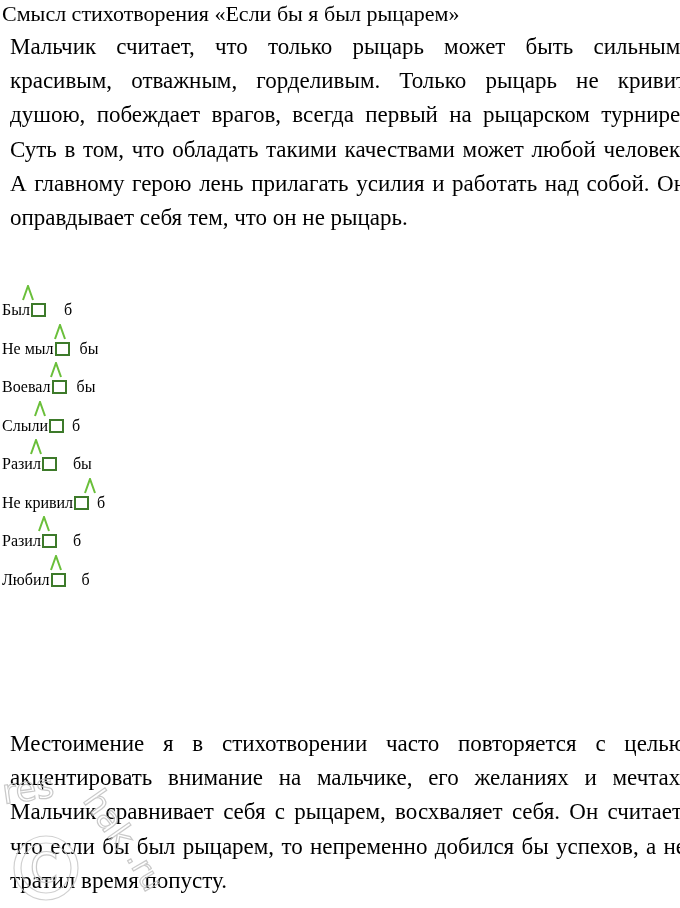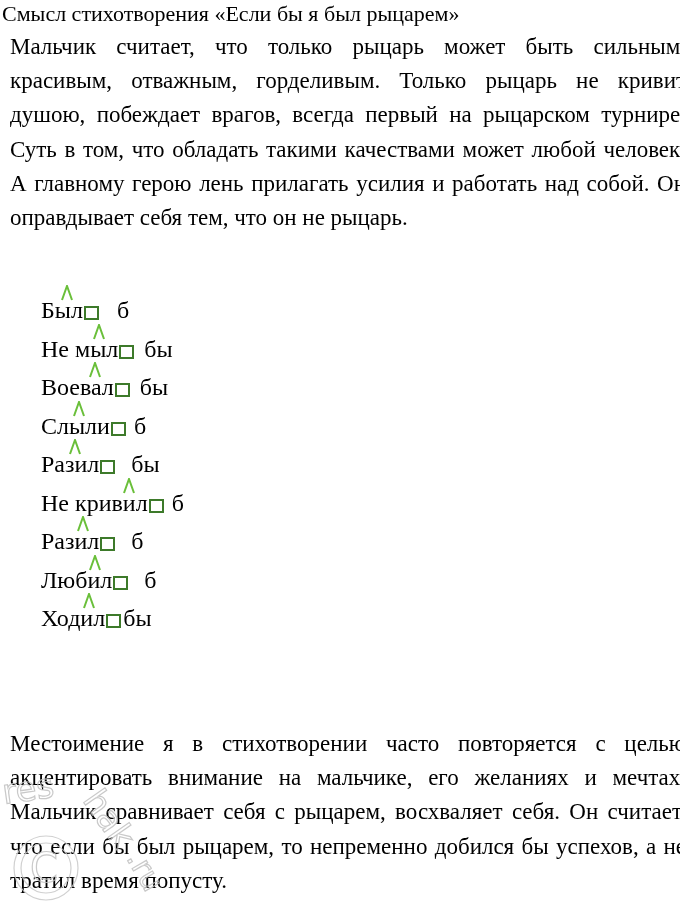--- a/index.html
+++ b/index.html
@@ -3,21 +3,21 @@
 <meta charset="utf-8">
 <style>
   html, body { margin:0; padding:0; background:#ffffff; }
   body { width:680px; height:908px; position:relative; overflow:hidden;
          font-family:"Liberation Serif", serif; color:#000; }
   .title { position:absolute; left:2px; top:2px; font-size:22px; line-height:24px; white-space:nowrap; }
   .para { position:absolute; left:10px; width:676px; font-size:23px; line-height:34.2px; text-align:justify; }
   .para1 { top:30px; }
   .para2 { top:727px; }
   .morph-list { position:absolute; left:2px; top:298px; }
-  .morph-row { position:relative; height:38.5px; font-size:24px; line-height:24px; white-space:nowrap;margin-left:39px; }
+  .morph-row { position:relative; height:38.5px; font-size:16px; line-height:24px; white-space:nowrap; }
   .word { display:inline-block; position:relative; }
   .root { position:absolute; top:-13px; width:12px; height:16px; }
   .box { display:inline-block; width:15px; height:14px; border:2px solid #3d7a2a; box-sizing:border-box; vertical-align:-2px; margin-left:1px; }
   .tail { display:inline-block; }
   .watermark { position:absolute; left:0; top:760px; width:180px; height:148px; pointer-events:none; }
 </style>
 </head>
 <body>
 
 <div class="title">Смысл стихотворения «Если бы я был рыцарем»</div>
@@ -42,23 +42,20 @@
       </svg><span class="box" style="border-color: rgb(61, 122, 42);"></span><span class="tail" style="margin-left: 16px;">бы</span></div>
     <div class="morph-row"><span class="word">Не кривил</span><svg class="root" viewBox="0 0 12 16" style="left: 82px;">
         <path d="M1 15 L6 1 L11 15" fill="none" stroke="#6abf3a" stroke-width="2"></path>
       </svg><span class="box" style="border-color: rgb(61, 122, 42);"></span><span class="tail" style="margin-left: 8px;">б</span></div>
     <div class="morph-row"><span class="word">Разил</span><svg class="root" viewBox="0 0 12 16" style="left: 36px;">
         <path d="M1 15 L6 1 L11 15" fill="none" stroke="#6abf3a" stroke-width="2"></path>
       </svg><span class="box" style="border-color: rgb(61, 122, 42);"></span><span class="tail" style="margin-left: 16px;">б</span></div>
     <div class="morph-row"><span class="word">Любил</span><svg class="root" viewBox="0 0 12 16" style="left: 48px;">
         <path d="M1 15 L6 1 L11 15" fill="none" stroke="#6abf3a" stroke-width="2"></path>
       </svg><span class="box" style="border-color: rgb(61, 122, 42);"></span><span class="tail" style="margin-left: 16px;">б</span></div>
-    <div class="morph-row"><span class="word">Ходил</span><svg class="root" viewBox="0 0 12 16" style="left: 42px;">
-        <path d="M1 15 L6 1 L11 15" fill="none" stroke="#6abf3a" stroke-width="2"></path>
-      </svg><span class="box" style="border-color: rgb(61, 122, 42);"></span><span class="tail" style="margin-left: 2px;">бы</span></div>
   </div>
 
 <div class="para para2">Местоимение я в стихотворении часто повторяется с целью акцентировать внимание на мальчике, его желаниях и мечтах. Мальчик сравнивает себя с рыцарем, восхваляет себя.  Он считает, что если бы был рыцарем, то непременно добился бы успехов, а не тратил время попусту.</div>
 
 <svg class="watermark" viewBox="0 0 180 148">
   <g fill="none" stroke="#c8c8c8" stroke-width="1.2" opacity="0.85">
     <text x="4" y="44" font-family="DejaVu Sans, sans-serif" font-size="34" fill="none" stroke="#c0c0c0" transform="rotate(-8 4 44)">res</text>
     <text x="82" y="40" font-family="DejaVu Sans, sans-serif" font-size="34" fill="none" stroke="#c0c0c0" transform="rotate(55 82 40)">hak</text>
     <text x="126" y="98" font-family="DejaVu Sans, sans-serif" font-size="30" fill="none" stroke="#c0c0c0" transform="rotate(60 126 98)">.ru</text>
     <circle cx="46" cy="108" r="32"></circle>

